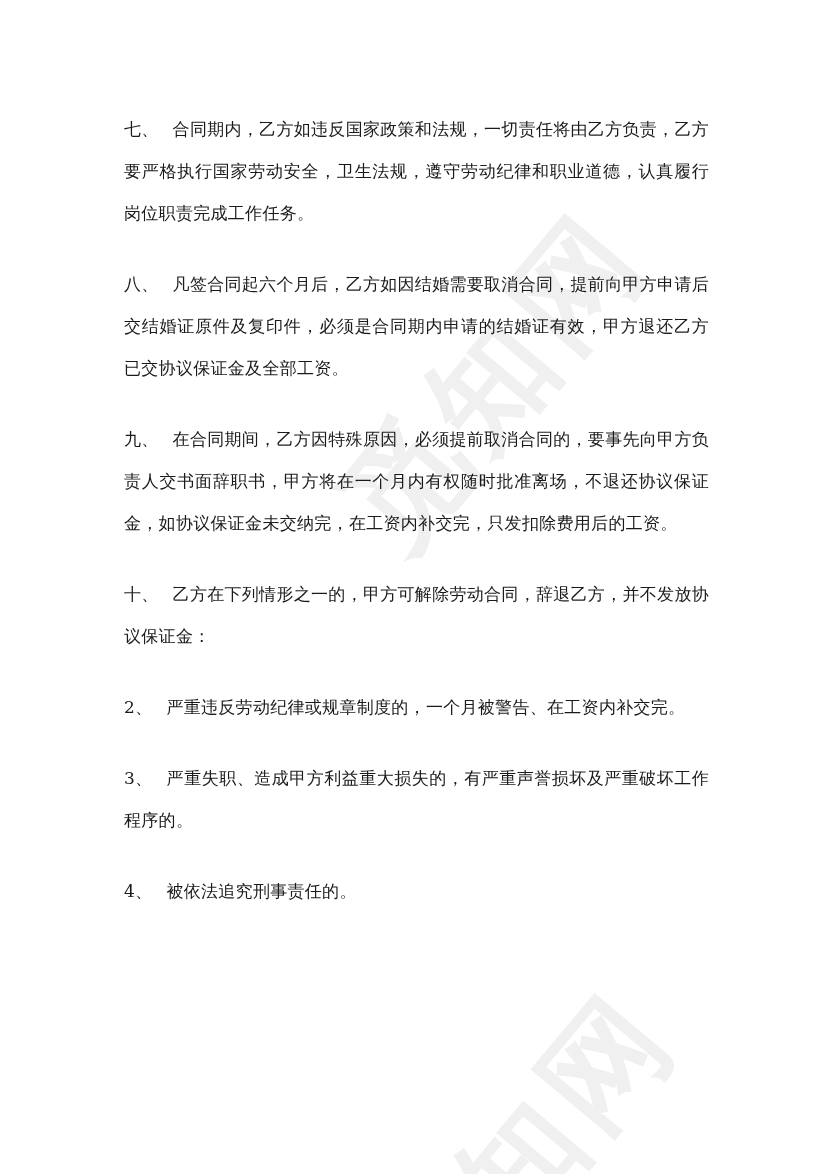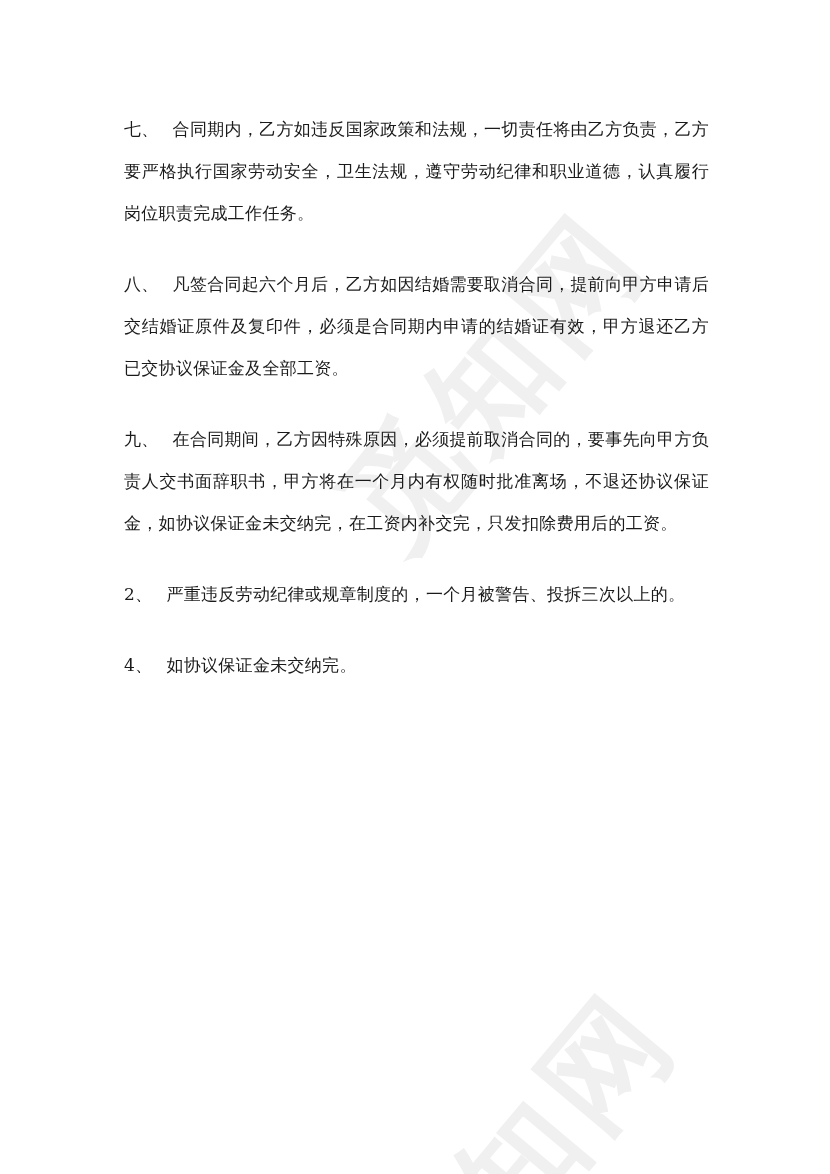--- a/index.html
+++ b/index.html
@@ -72,25 +72,31 @@
     </p>
 
     <p class="para">
       <span class="num">八、</span><span>凡签合同起六个月后，乙方如因结婚需要取消合同，提前向甲方申请后交结婚证原件及复印件，必须是合同期内申请的结婚证有效，甲方退还乙方已交协议保证金及全部工资。</span>
     </p>
 
     <p class="para">
       <span class="num">九、</span><span>在合同期间，乙方因特殊原因，必须提前取消合同的，要事先向甲方负责人交书面辞职书，甲方将在一个月内有权随时批准离场，不退还协议保证金，如协议保证金未交纳完，在工资内补交完，只发扣除费用后的工资。</span>
     </p>
 
-
-
     <p class="para">
-      <span class="num">2、</span><span>严重违反劳动纪律或规章制度的，一个月被警告、投拆三次以上的。</span>
+      <span class="num">十、</span><span>乙方在下列情形之一的，甲方可解除劳动合同，辞退乙方，并不发放协议保证金：</span>
     </p>
 
 
     <p class="para">
-      <span class="num">4、</span><span>如协议保证金未交纳完。</span>
+      <span class="num">2、</span><span>严重违反劳动纪律或规章制度的，一个月被警告、在工资内补交完。</span>
+    </p>
+
+    <p class="para">
+      <span class="num">3、</span><span>严重失职、造成甲方利益重大损失的，有严重声誉损坏及严重破坏工作程序的。</span>
+    </p>
+
+    <p class="para">
+      <span class="num">4、</span><span>被依法追究刑事责任的。</span>
     </p>
 
   </div>
 </div>
 
 </body></html>

